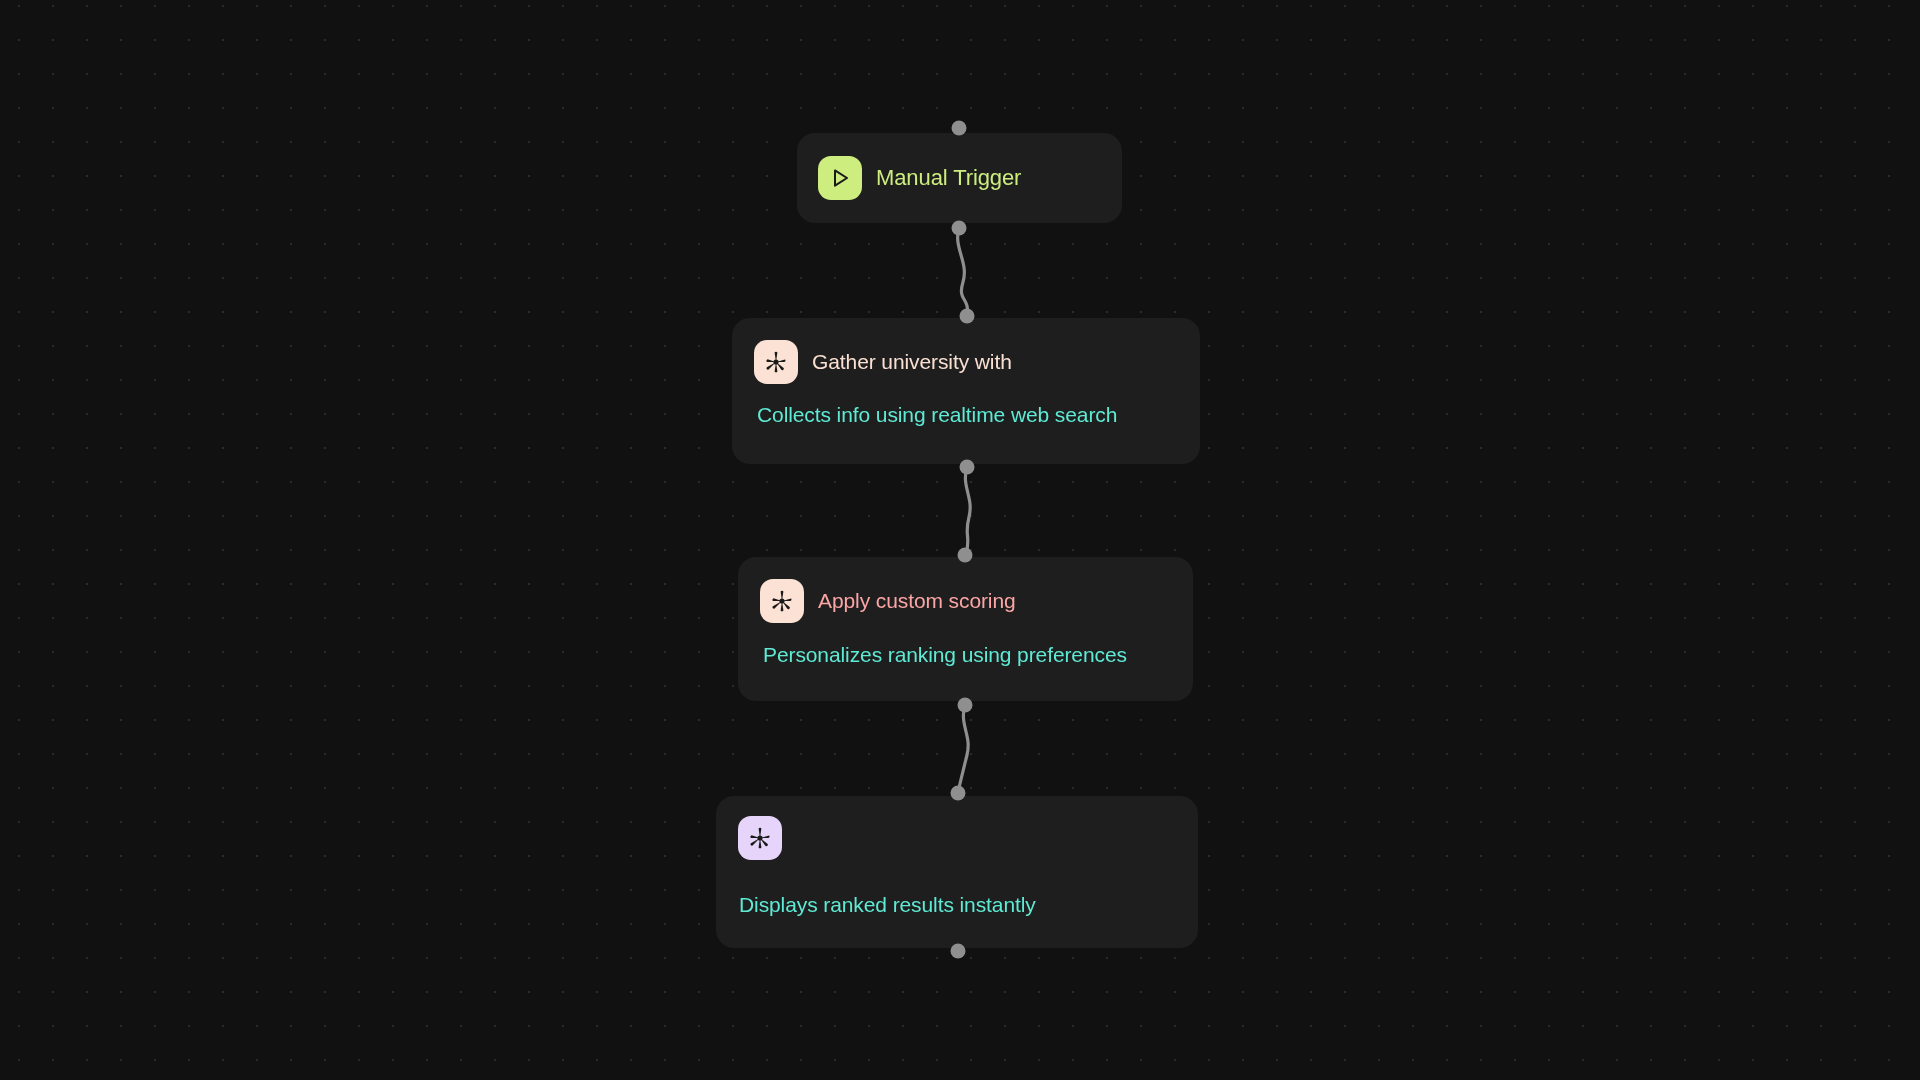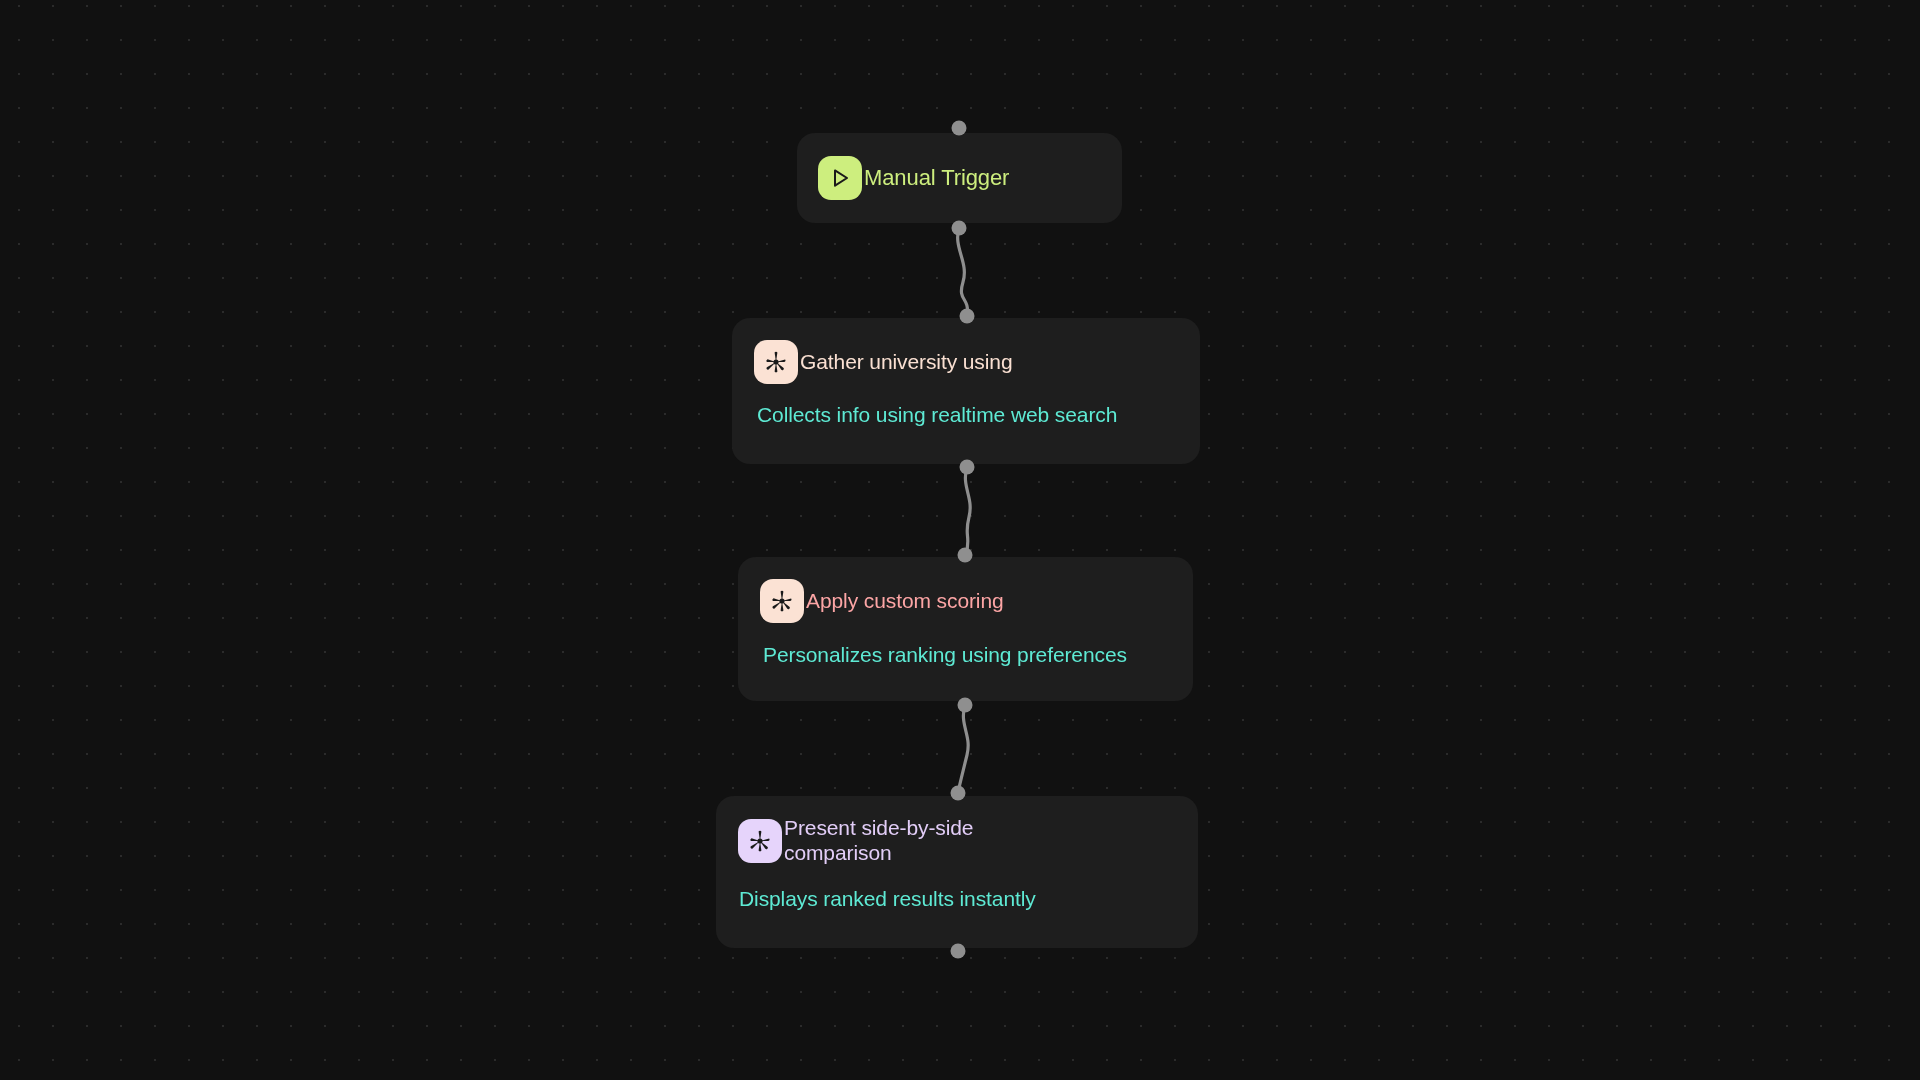--- a/index.html
+++ b/index.html
@@ -19,21 +19,21 @@
   }
   .node {
     position:absolute;
     background:#1e1e1e;
     border-radius:18px;
     padding:0;
   }
   .node-head {
     display:flex;
     align-items:center;
-    gap:2px;
+    gap:14px;
   }
   .node-icon {
     flex:0 0 auto;
     width:44px; height:44px;
     border-radius:13px;
     display:flex; align-items:center; justify-content:center;
   }
   .node-title {
     font-size:21px;
     font-weight:400;
@@ -75,21 +75,21 @@
   #node-scoring .node-title { color:#fca5a5; }
   #node-scoring .node-desc { margin-top:19px; margin-left:3px; }
 
   
   #node-present {
     left:716px; top:796px;
     width:482px; height:152px;
     padding:20px 24px 0 22px;
   }
   #node-present .node-title { color:#e2cdf7; max-width:240px; }
-  #node-present .node-desc { margin-top:20px; margin-left:1px; }
+  #node-present .node-desc { margin-top:32px; margin-left:1px; }
 
   .port {
     position:absolute;
     width:15px; height:15px;
     border-radius:50%;
     background:#8f8f8f;
     transform:translate(-50%,-50%);
     z-index:5;
   }
   .wire { position:absolute; left:0; top:0; width:1920px; height:1080px; pointer-events:none; }
@@ -133,21 +133,21 @@
             <path d="M13 13 L11.6 3.6 A1.5 1.5 0 0 1 14.4 3.6 Z"></path>
             <path d="M13 13 L22.1 10.4 A1.5 1.5 0 0 1 20.7 12.9 Z"></path>
             <path d="M13 13 L20.7 19.1 A1.5 1.5 0 0 1 18.3 20.8 Z"></path>
             <path d="M13 13 L14.4 22.4 A1.5 1.5 0 0 1 11.6 22.4 Z"></path>
             <path d="M13 13 L5.3 20.8 A1.5 1.5 0 0 1 3.9 18.3 Z"></path>
             <path d="M13 13 L3.9 12.9 A1.5 1.5 0 0 1 5.3 10.4 Z"></path>
             <circle cx="13" cy="13" r="2.6"></circle>
           </g>
         </svg>
       </span>
-      <span class="node-title">Gather university using</span>
+      <span class="node-title">Gather university with</span>
     </div>
     <div class="node-desc">Collects info using realtime web search</div>
   </div>
 
   <div class="node" id="node-scoring">
     <div class="node-head">
       <span class="node-icon" style="background:#fbe2d4;">
         <svg width="26" height="26" viewBox="0 0 26 26" xmlns="http://www.w3.org/2000/svg">
           <g fill="#1a1a1a">
             <path d="M13 13 L11.6 3.6 A1.5 1.5 0 0 1 14.4 3.6 Z"></path>
@@ -173,18 +173,17 @@
             <path d="M13 13 L11.6 3.6 A1.5 1.5 0 0 1 14.4 3.6 Z"></path>
             <path d="M13 13 L22.1 10.4 A1.5 1.5 0 0 1 20.7 12.9 Z"></path>
             <path d="M13 13 L20.7 19.1 A1.5 1.5 0 0 1 18.3 20.8 Z"></path>
             <path d="M13 13 L14.4 22.4 A1.5 1.5 0 0 1 11.6 22.4 Z"></path>
             <path d="M13 13 L5.3 20.8 A1.5 1.5 0 0 1 3.9 18.3 Z"></path>
             <path d="M13 13 L3.9 12.9 A1.5 1.5 0 0 1 5.3 10.4 Z"></path>
             <circle cx="13" cy="13" r="2.6"></circle>
           </g>
         </svg>
       </span>
-      <span class="node-title">Present side-by-side comparison</span>
     </div>
     <div class="node-desc">Displays ranked results instantly</div>
   </div>
 
 </div>
 
 </body></html>

